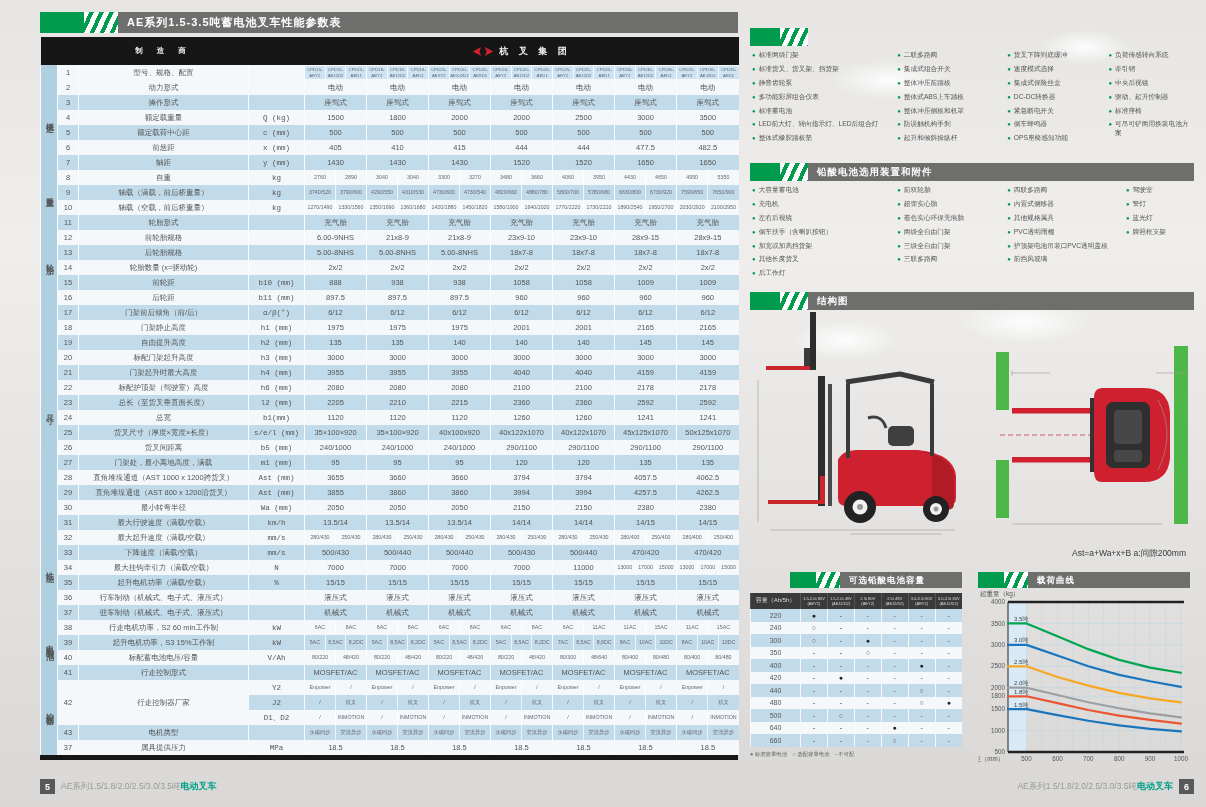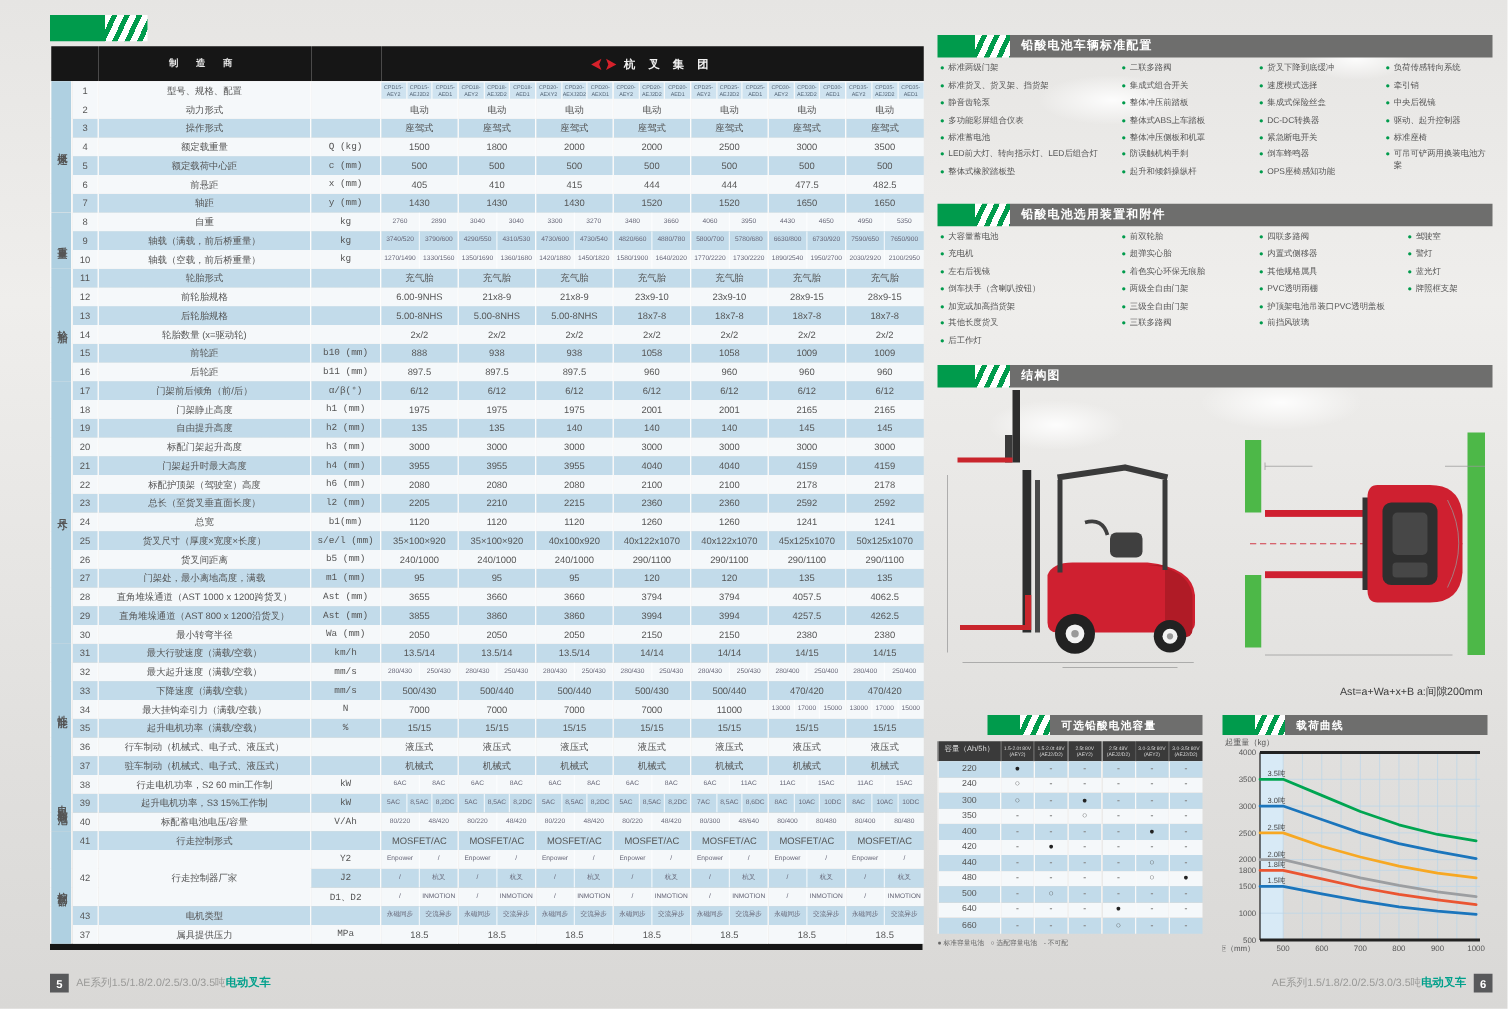--- a/index.html
+++ b/index.html
@@ -79,20 +79,21 @@
 
 <div class="blob" style="left:830px;top:60px;width:120px;height:40px;"></div>
 <div class="blob" style="left:1040px;top:30px;width:90px;height:34px;"></div>
 <div class="blob" style="left:790px;top:320px;width:110px;height:40px;"></div>
 <div class="blob" style="left:960px;top:300px;width:130px;height:44px;"></div>
 
 <div class="page page-left">
   <div class="sec-bar big">
     <div class="g"></div>
     <div class="s"></div>
+    <div class="t">AE系列1.5-3.5吨蓄电池叉车性能参数表</div>
   </div>
   <div id="spec-wrap">
     <table class="spec">
       <colgroup>
         <col style="width:17px">
           <col style="width:21px">
           <col style="width:170px">
           <col style="width:56px">
         <col style="width:62px">
           <col style="width:62px">
@@ -1203,21 +1204,20 @@
     <div><span>AE系列1.5/1.8/2.0/2.5/3.0/3.5吨</span><b>电动叉车</b></div>
   </div>
 </div>
 
 <div class="page page-right">
 
   <section style="top:16px;">
     <div class="sec-bar">
       <div class="g" style="width:30px"></div>
       <div class="s" style="width:28px"></div>
-      <div class="t">铅酸电池车辆标准配置</div>
     </div>
     <div class="bullets" id="std-config-cols">
         <div class="col" style="width: 33%;">
           <div class="it">
             <span class="dot">●</span>
             <span>标准两级门架</span>
           </div>
           <div class="it">
             <span class="dot">●</span>
             <span>标准货叉、货叉架、挡货架</span>

